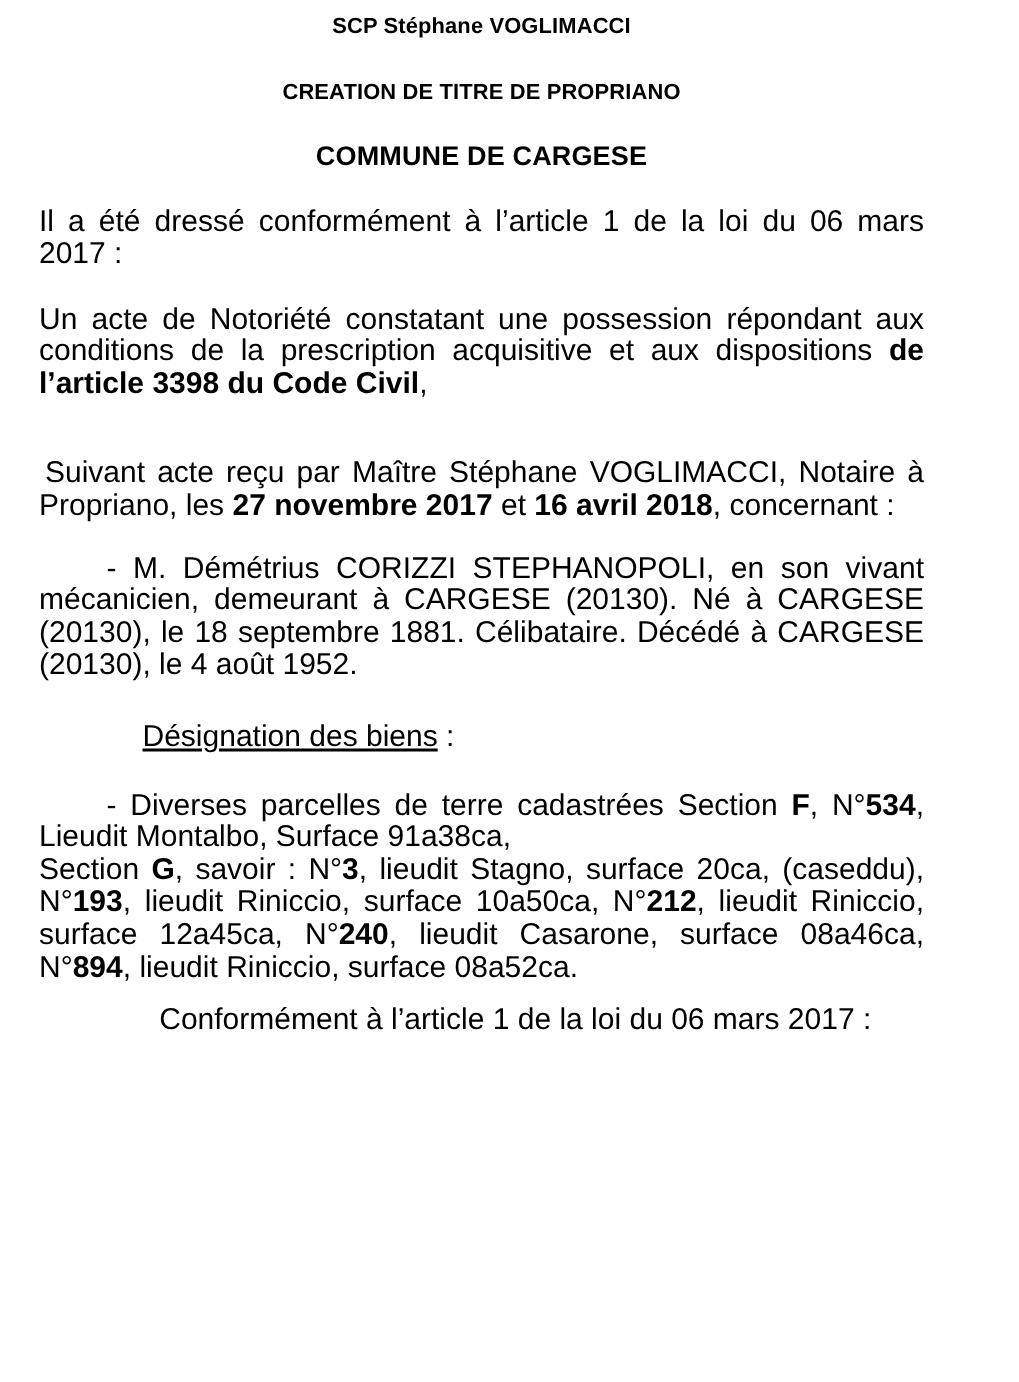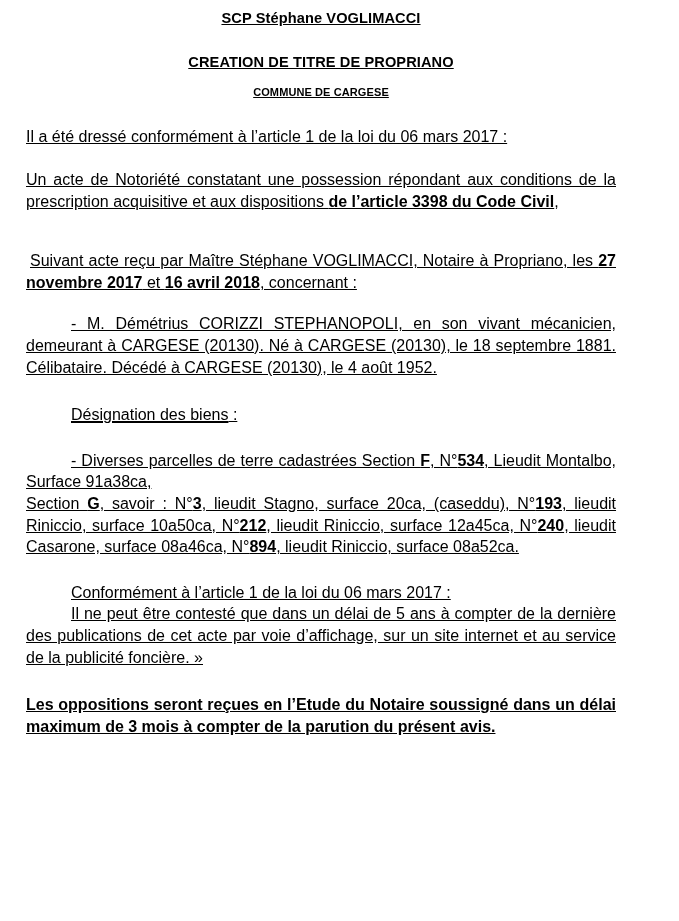--- a/index.html
+++ b/index.html
@@ -16,21 +16,20 @@
     -webkit-font-smoothing: antialiased;
   }
   .page {
     position: relative;
     width: 643px;
     height: 921px;
     box-sizing: border-box;
     padding: 8px 27px 0 26px;
     background: #ffffff;
     overflow: hidden;
-    text-decoration: underline;
   }
 
   
   .hdr-block {
     text-align: center;
     font-weight: bold;
     font-size: 14.6px;
     line-height: 20.5px;
     letter-spacing: 0.1px;
   }
@@ -40,47 +39,47 @@
     text-align: center;
     font-weight: bold;
     font-size: 14.6px;
     line-height: 20px;
     margin-top: 23px;
     letter-spacing: 0.1px;
   }
   .title-sub {
     text-align: center;
     font-weight: bold;
-    font-size: 11px;
+    font-size: 18px;
     line-height: 20px;
-    margin-top: 10px;
+    margin-top: 22px;
     letter-spacing: 0.1px;
   }
 
   
   .para {
-    font-size: 16px;
+    font-size: 20px;
     line-height: 21.6px;
     text-align: justify;
     margin: 0;
   }
   .p-intro      { margin-top: 24px; }
   .p-acte       { margin-top: 22px; }
   .p-suivant    { margin-top: 38px; text-indent: 4px; }
   .p-person     { margin-top: 20px; text-indent: 45px; }
   .p-designation{ margin-top: 26px; text-indent: 45px; text-align: left; }
   .p-parcelles  { margin-top: 24px; text-indent: 45px; }
   .p-parcelle2  { margin-top: 25px; text-indent: 45px; }
-  .p-conforme   { margin-top: 24px; text-indent: 45px; text-align: left; }
+  .p-conforme   { margin-top: 14px; text-indent: 45px; text-align: center; }
   .p-quote      { margin-top: 0px; }
   .p-quote2     { margin-top: 0px; text-indent: 45px; }
   .p-opp        { margin-top: 26px; font-weight: bold; }
 
   .bold   { font-weight: bold; }
-  .uline  { text-decoration: underline; text-underline-offset: 2px; }
+  .uline  { text-decoration: underline; text-underline-offset: 2px; margin-left: 24px; }
 
   
   .quote-lead {
     display: inline-block;
     width: 45px;
   }
 </style>
 </head>
 <body>
 
@@ -111,17 +110,15 @@
   </p>
 
   <p class="para p-parcelles">
     <span>- Diverses parcelles de terre cadastrées Section </span><span class="bold">F</span><span>, N°</span><span class="bold">534</span><span>, Lieudit Montalbo, Surface 91a38ca,</span><br><span>Section </span><span class="bold">G</span><span>, savoir : N°</span><span class="bold">3</span><span>, lieudit Stagno, surface 20ca, (caseddu), N°</span><span class="bold">193</span><span>, lieudit Riniccio, surface 10a50ca, N°</span><span class="bold">212</span><span>, lieudit Riniccio, surface 12a45ca, N°</span><span class="bold">240</span><span>, lieudit Casarone, surface 08a46ca, N°</span><span class="bold">894</span><span>, lieudit Riniccio, surface 08a52ca.</span>
   </p>
 
 
   <p class="para p-conforme">Conformément à l’article 1 de la loi du 06 mars 2017 :</p>
 
 
-  <p class="para p-quote2">Il ne peut être contesté que dans un délai de 5 ans à compter de la dernière des publications de cet acte par voie d’affichage, sur un site internet et au service de la publicité foncière. »</p>
 
-  <p class="para p-opp">Les oppositions seront reçues en l’Etude du Notaire soussigné dans un délai maximum de 3 mois à compter de la parution du présent avis.</p>
 
 </div>
 
 </body></html>

